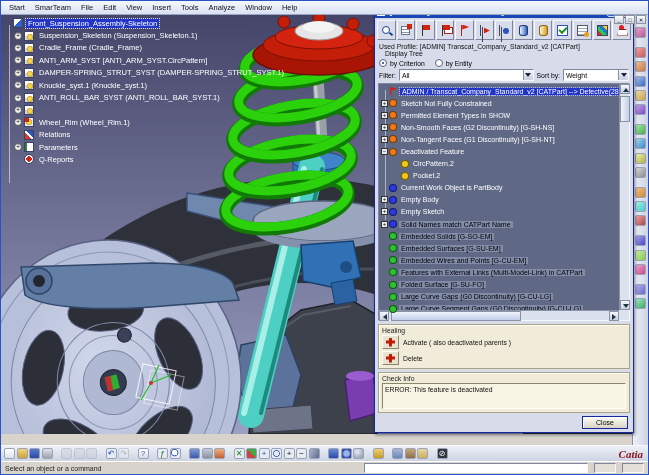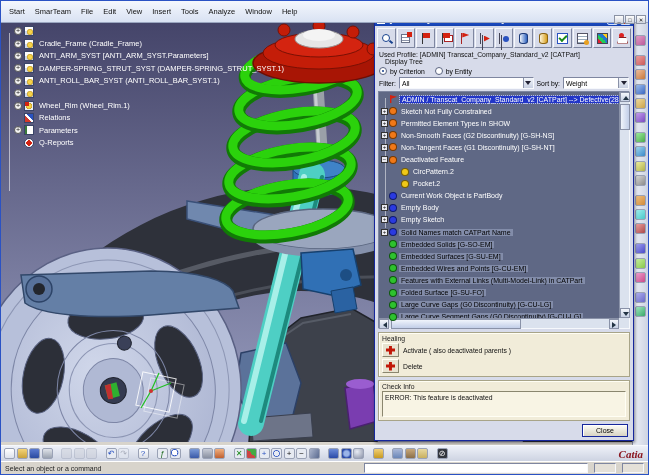--- a/index.html
+++ b/index.html
@@ -7,21 +7,21 @@
   body { font-family:"Liberation Sans", sans-serif; position:relative; background:#d8d4cc; }
 
   
   .app { position:absolute; inset:0; border:1px solid #2a52c4; display:flex; flex-direction:column; }
   .titlebar { height:13px; background:linear-gradient(180deg,#3d76e8,#1c4fd0 60%,#1642ad); display:flex; align-items:center; padding:0 2px; gap:3px; flex:0 0 auto; }
   .app-icon { width:9px; height:9px; background:linear-gradient(135deg,#e33,#901); border:1px solid #fff; flex:0 0 auto; }
   .titlebar .ttext { color:#fff; font-size:8px; font-weight:bold; white-space:nowrap; overflow:hidden; flex:1; text-shadow:0 1px 1px #123; }
   .winbtn { width:11px; height:10px; font-size:6px; line-height:8px; text-align:center; color:#fff; background:linear-gradient(#6f9bf2,#2a5ad0); border:1px solid #cfe0ff; border-radius:2px; flex:0 0 auto; }
   .winbtn.close { background:linear-gradient(#f0886a,#c83a1a); }
 
-  .menubar { height:22px; background:linear-gradient(#f4f7fd,#d9e2f3); border-bottom:1px solid #9aa6c0; display:flex; align-items:center; padding:0 4px; gap:2px; flex:0 0 auto; }
+  .menubar { height:14px; background:linear-gradient(#f4f7fd,#d9e2f3); border-bottom:1px solid #9aa6c0; display:flex; align-items:center; padding:0 4px; gap:2px; flex:0 0 auto; }
   .menuitem { font-size:7.5px; color:#111; padding:1px 4px; }
   .mdi { margin-left:auto; display:flex; gap:1px; }
   .mdibtn { width:10px; height:9px; font-size:5.5px; line-height:8px; text-align:center; background:linear-gradient(#fdfdfd,#cfd4de); border:1px solid #8a92a4; color:#222; }
 
   
   .viewport { position:relative; flex:1 1 auto; overflow:hidden; }
   .scene { position:absolute; left:0; top:0; }
 
   
   .spec-tree { position:absolute; left:2px; top:2px; width:372px; z-index:3; }
@@ -281,48 +281,61 @@
       <g>
         <rect x="138" y="352" width="34" height="34" fill="none" stroke="rgba(255,255,255,0.85)" transform="rotate(12 155 369)"></rect>
         <rect x="146" y="358" width="34" height="34" fill="none" stroke="rgba(255,255,255,0.45)" transform="rotate(12 163 375)"></rect>
         <path d="M 150 368 L 170 360 M 150 368 L 140 385 M 150 368 L 158 350" stroke="#20c020" stroke-width="1.2" fill="none"></path>
         <circle cx="150" cy="368" r="2" fill="#d03030"></circle>
       </g>
     </svg>
 
     <div class="spec-tree">
 
+        <div class="trow" data-sel="true">
+          <span class="tind" data-ind="0"></span>
+          <span class="texp" data-exp="false"></span>
+          <span class="ticon" data-icon="root"></span>
+          <span class="tlabel">Front_Suspension_Assembly-Skeleton</span>
+        </div>
 
         <div class="trow" data-sel="false">
           <span class="tind" data-ind="1"></span>
           <span class="texp" data-exp="true"></span>
           <span class="ticon" data-icon="product"></span>
+          <span class="tlabel">Suspension_Skeleton (Suspension_Skeleton.1)</span>
         </div>
 
         <div class="trow" data-sel="false">
           <span class="tind" data-ind="1"></span>
           <span class="texp" data-exp="true"></span>
           <span class="ticon" data-icon="product"></span>
           <span class="tlabel">Cradle_Frame (Cradle_Frame)</span>
         </div>
 
         <div class="trow" data-sel="false">
           <span class="tind" data-ind="1"></span>
           <span class="texp" data-exp="true"></span>
           <span class="ticon" data-icon="product"></span>
-          <span class="tlabel">ANTI_ARM_SYST [ANTI_ARM_SYST.Parameters]</span>
+          <span class="tlabel">ANTI_ARM_SYST [ANTI_ARM_SYST.CircPattern]</span>
         </div>
 
         <div class="trow" data-sel="false">
           <span class="tind" data-ind="1"></span>
           <span class="texp" data-exp="true"></span>
           <span class="ticon" data-icon="product"></span>
           <span class="tlabel">DAMPER-SPRING_STRUT_SYST (DAMPER-SPRING_STRUT_SYST.1)</span>
         </div>
 
+        <div class="trow" data-sel="false">
+          <span class="tind" data-ind="1"></span>
+          <span class="texp" data-exp="true"></span>
+          <span class="ticon" data-icon="product"></span>
+          <span class="tlabel">Knuckle_syst.1 (Knuckle_syst.1)</span>
+        </div>
 
         <div class="trow" data-sel="false">
           <span class="tind" data-ind="1"></span>
           <span class="texp" data-exp="true"></span>
           <span class="ticon" data-icon="product"></span>
           <span class="tlabel">ANTI_ROLL_BAR_SYST (ANTI_ROLL_BAR_SYST.1)</span>
         </div>
 
         <div class="trow" data-sel="false">
           <span class="tind" data-ind="1"></span>

